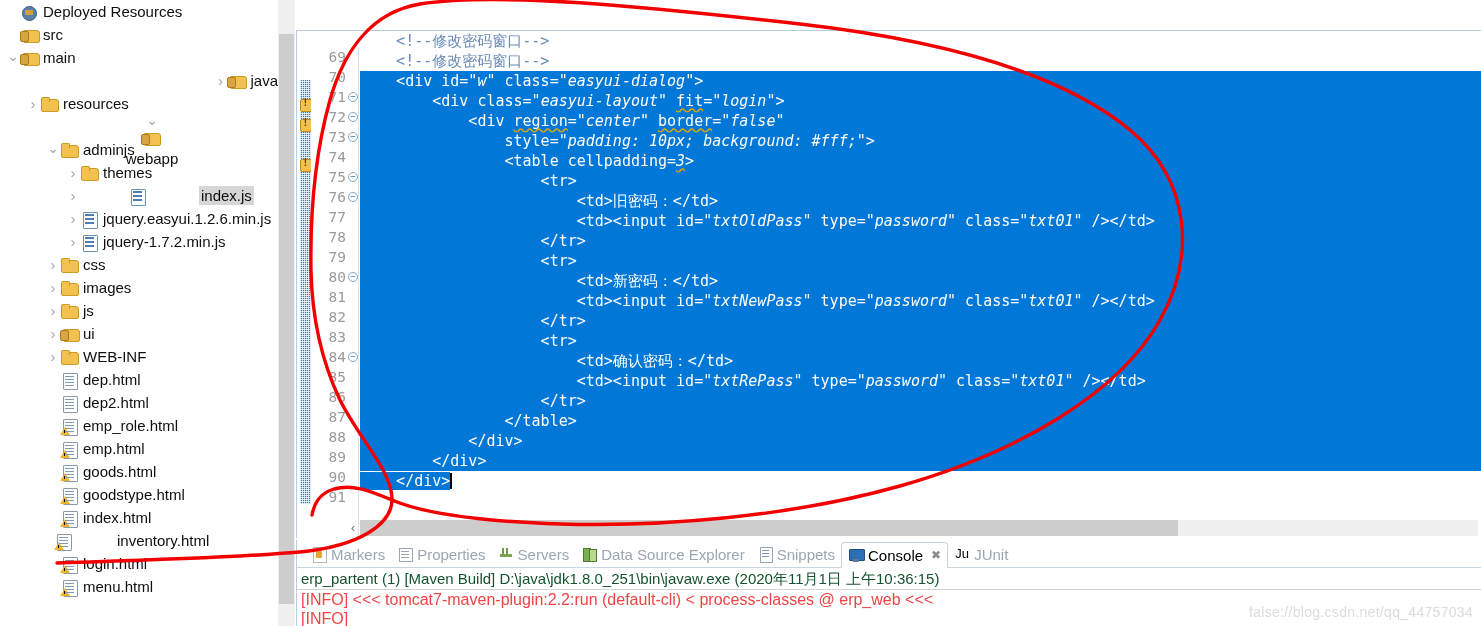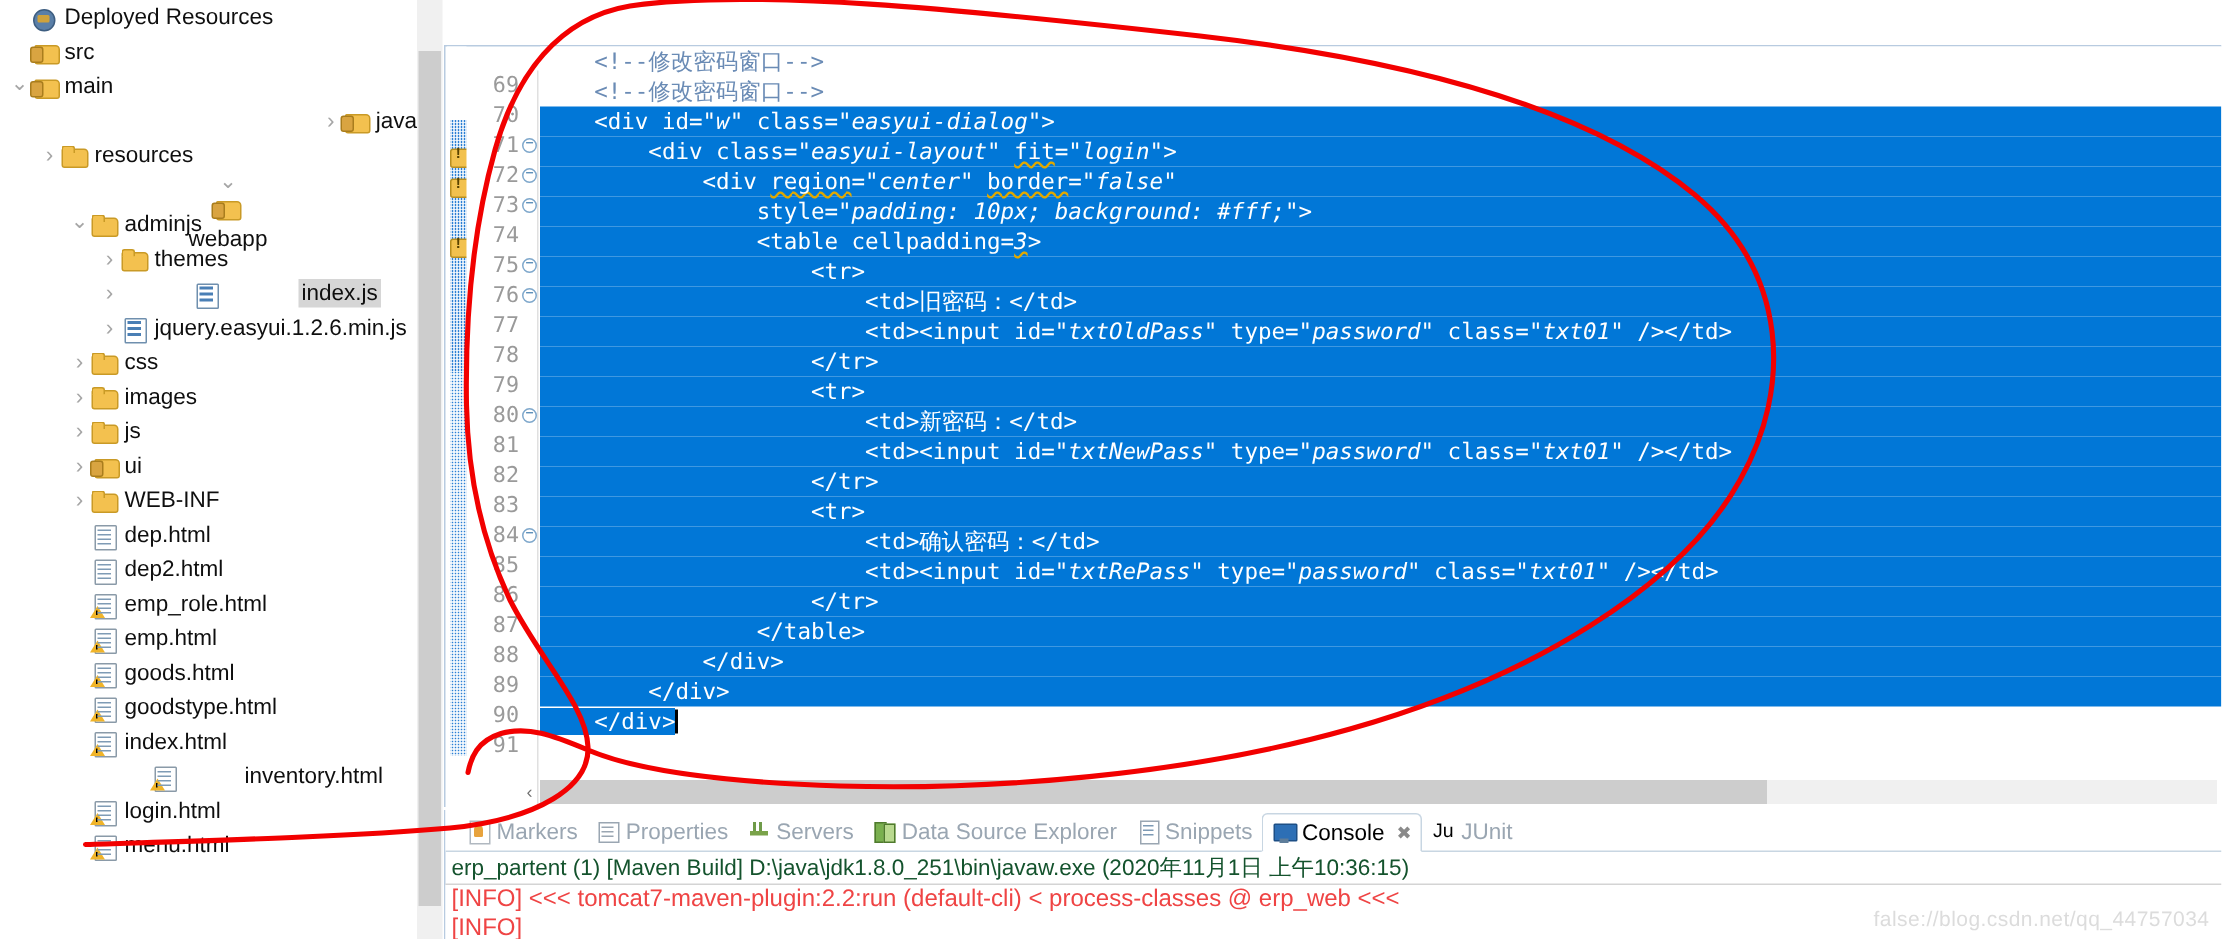--- a/index.html
+++ b/index.html
@@ -445,20 +445,25 @@
       <div class="tree-row selected-file" style="padding-left: 66px; gap: 48px;">
         <span class="twisty closed"></span>
         <span class="ticon jsfile"></span>
         <span class="tree-label">index.js</span>
       </div>
       <div class="tree-row" style="padding-left: 66px;">
         <span class="twisty closed"></span>
         <span class="ticon jsfile"></span>
         <span class="tree-label">jquery.easyui.1.2.6.min.js</span>
       </div>
+      <div class="tree-row" style="padding-left: 66px;">
+        <span class="twisty closed"></span>
+        <span class="ticon jsfile"></span>
+        <span class="tree-label">jquery-1.7.2.min.js</span>
+      </div>
       <div class="tree-row" style="padding-left: 46px;">
         <span class="twisty closed"></span>
         <span class="ticon folder"></span>
         <span class="tree-label">css</span>
       </div>
       <div class="tree-row" style="padding-left: 46px;">
         <span class="twisty closed"></span>
         <span class="ticon folder"></span>
         <span class="tree-label">images</span>
       </div>
@@ -515,21 +520,21 @@
         </span>
         <span class="tree-label">goodstype.html</span>
       </div>
       <div class="tree-row" style="padding-left: 46px;">
         <span class="twisty none"></span>
         <span class="ticon file">
           <span class="warn"></span>
         </span>
         <span class="tree-label">index.html</span>
       </div>
-      <div class="tree-row" style="padding-left: 46px; gap: 40px;">
+      <div class="tree-row" style=" gap: 40px;">
         <span class="twisty none"></span>
         <span class="ticon file">
           <span class="warn"></span>
         </span>
         <span class="tree-label">inventory.html</span>
       </div>
       <div class="tree-row" style="padding-left: 46px;">
         <span class="twisty none"></span>
         <span class="ticon file">
           <span class="warn"></span>

